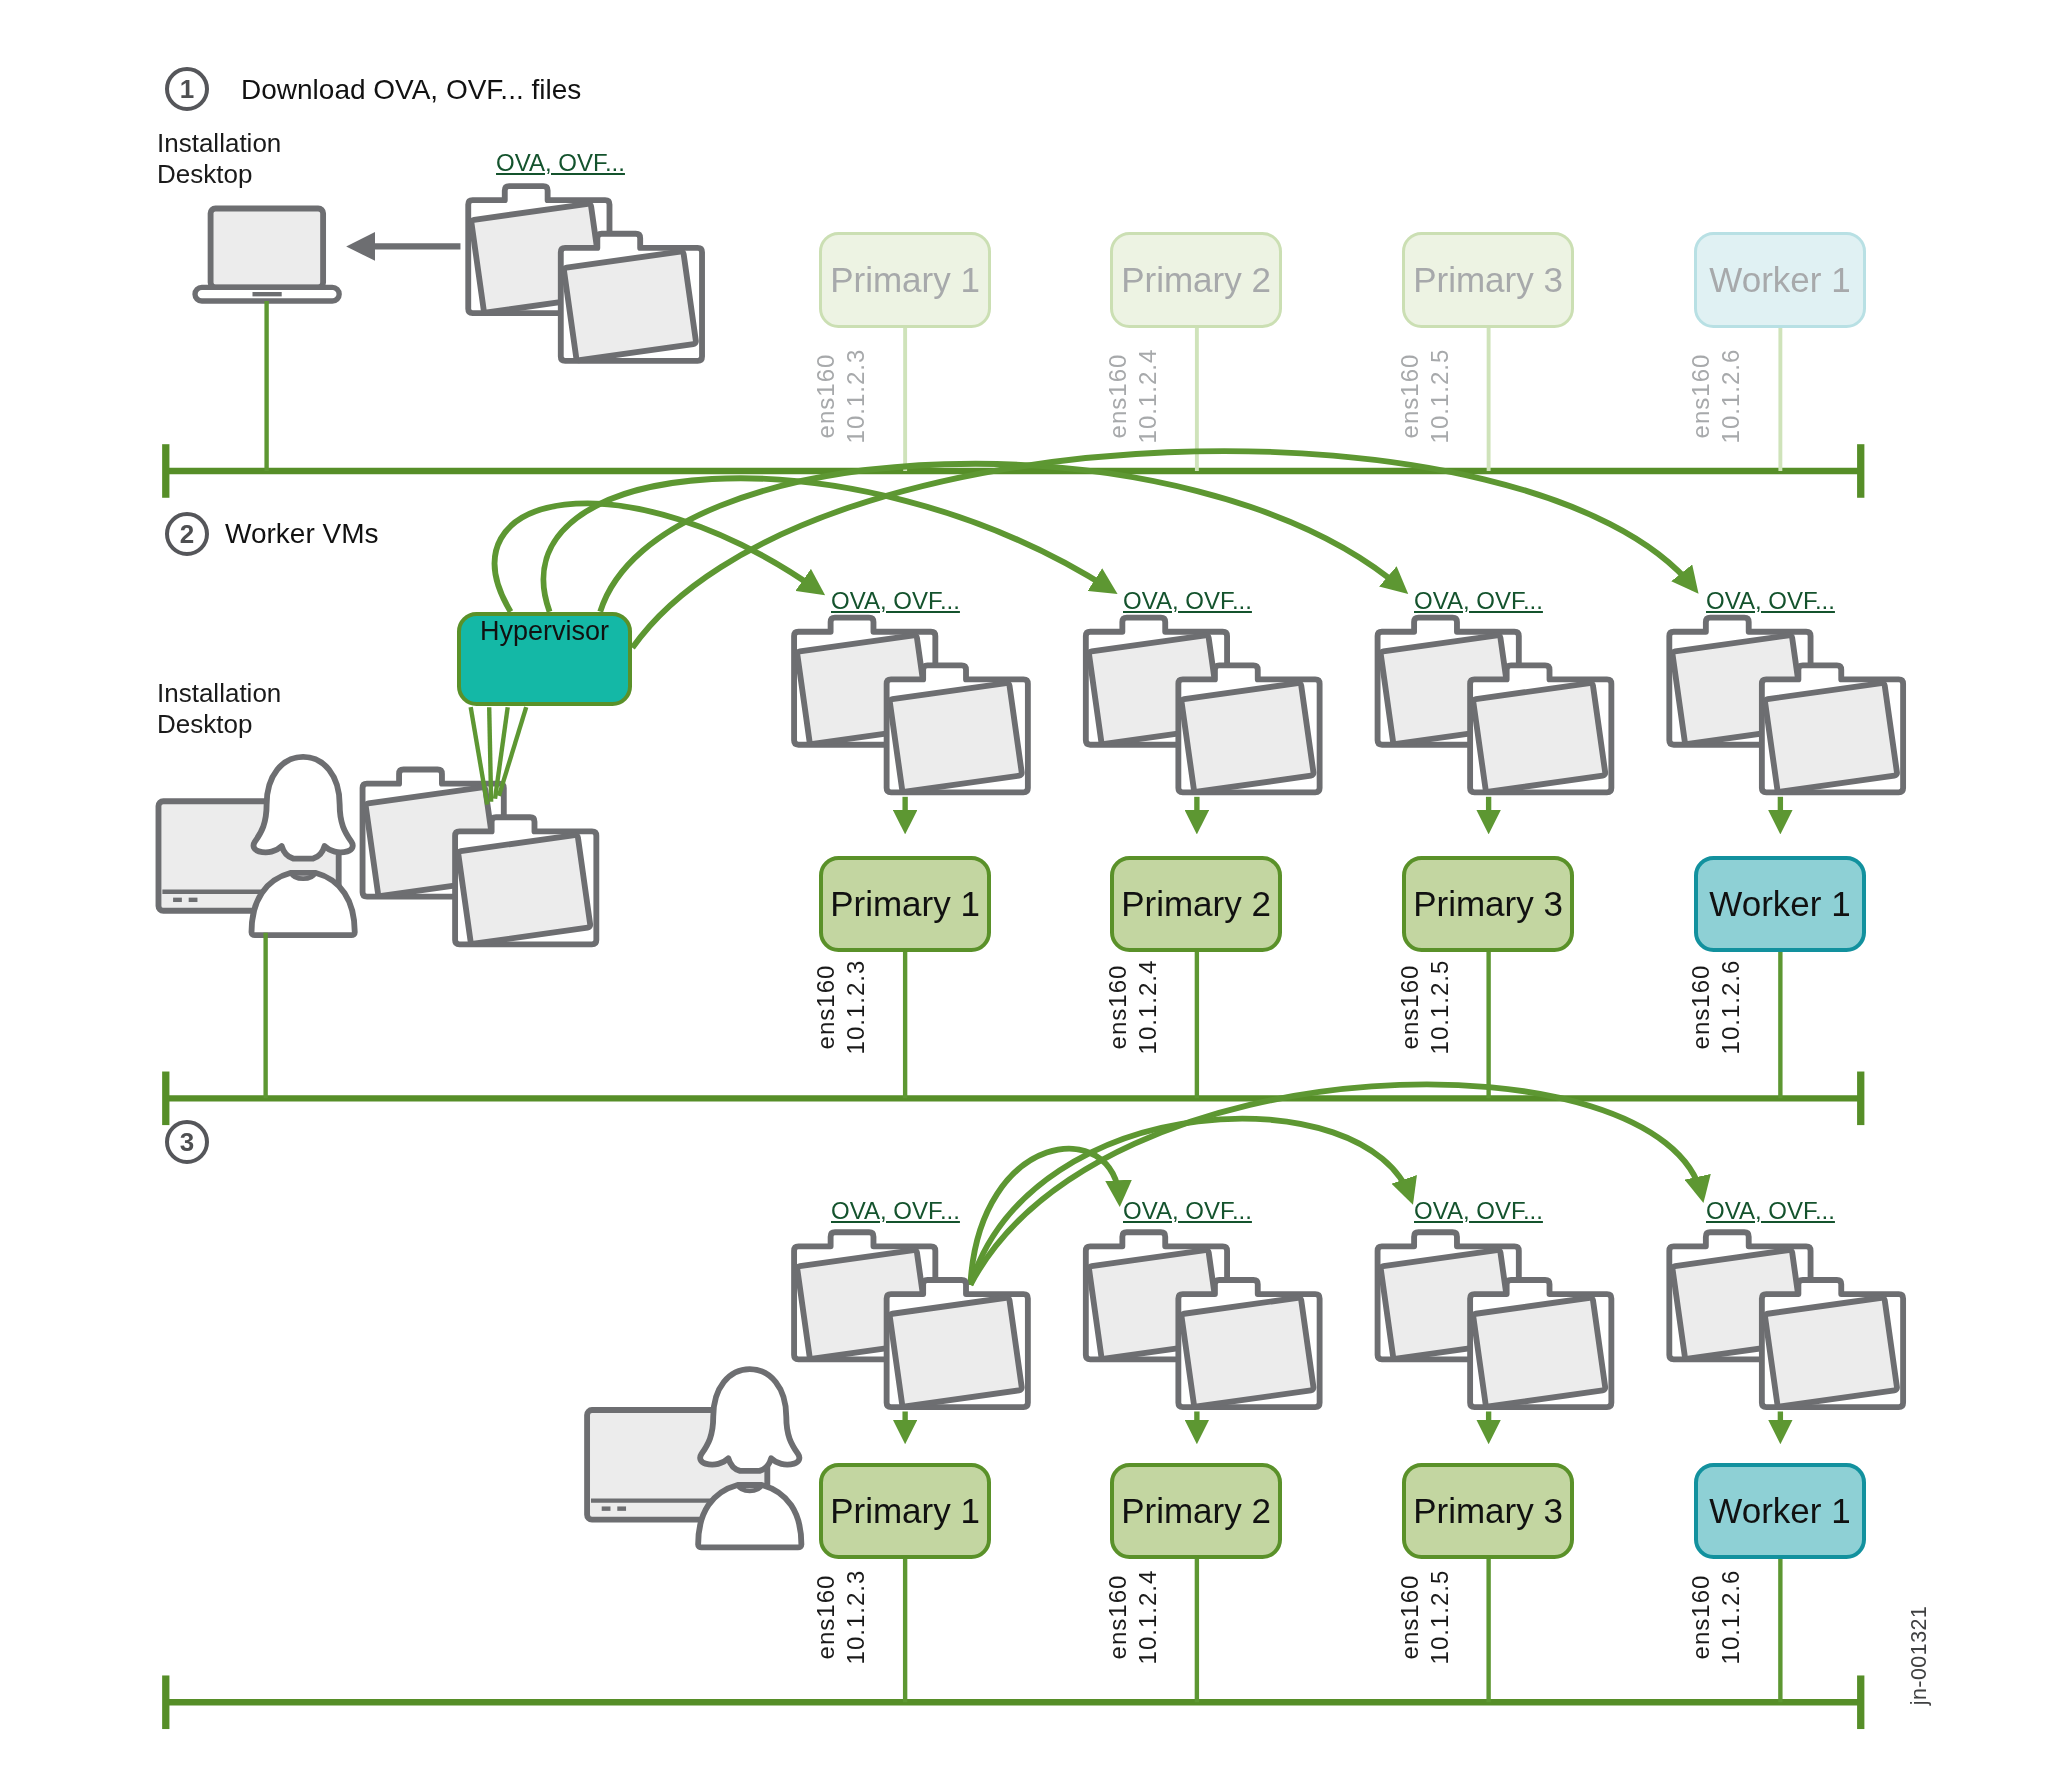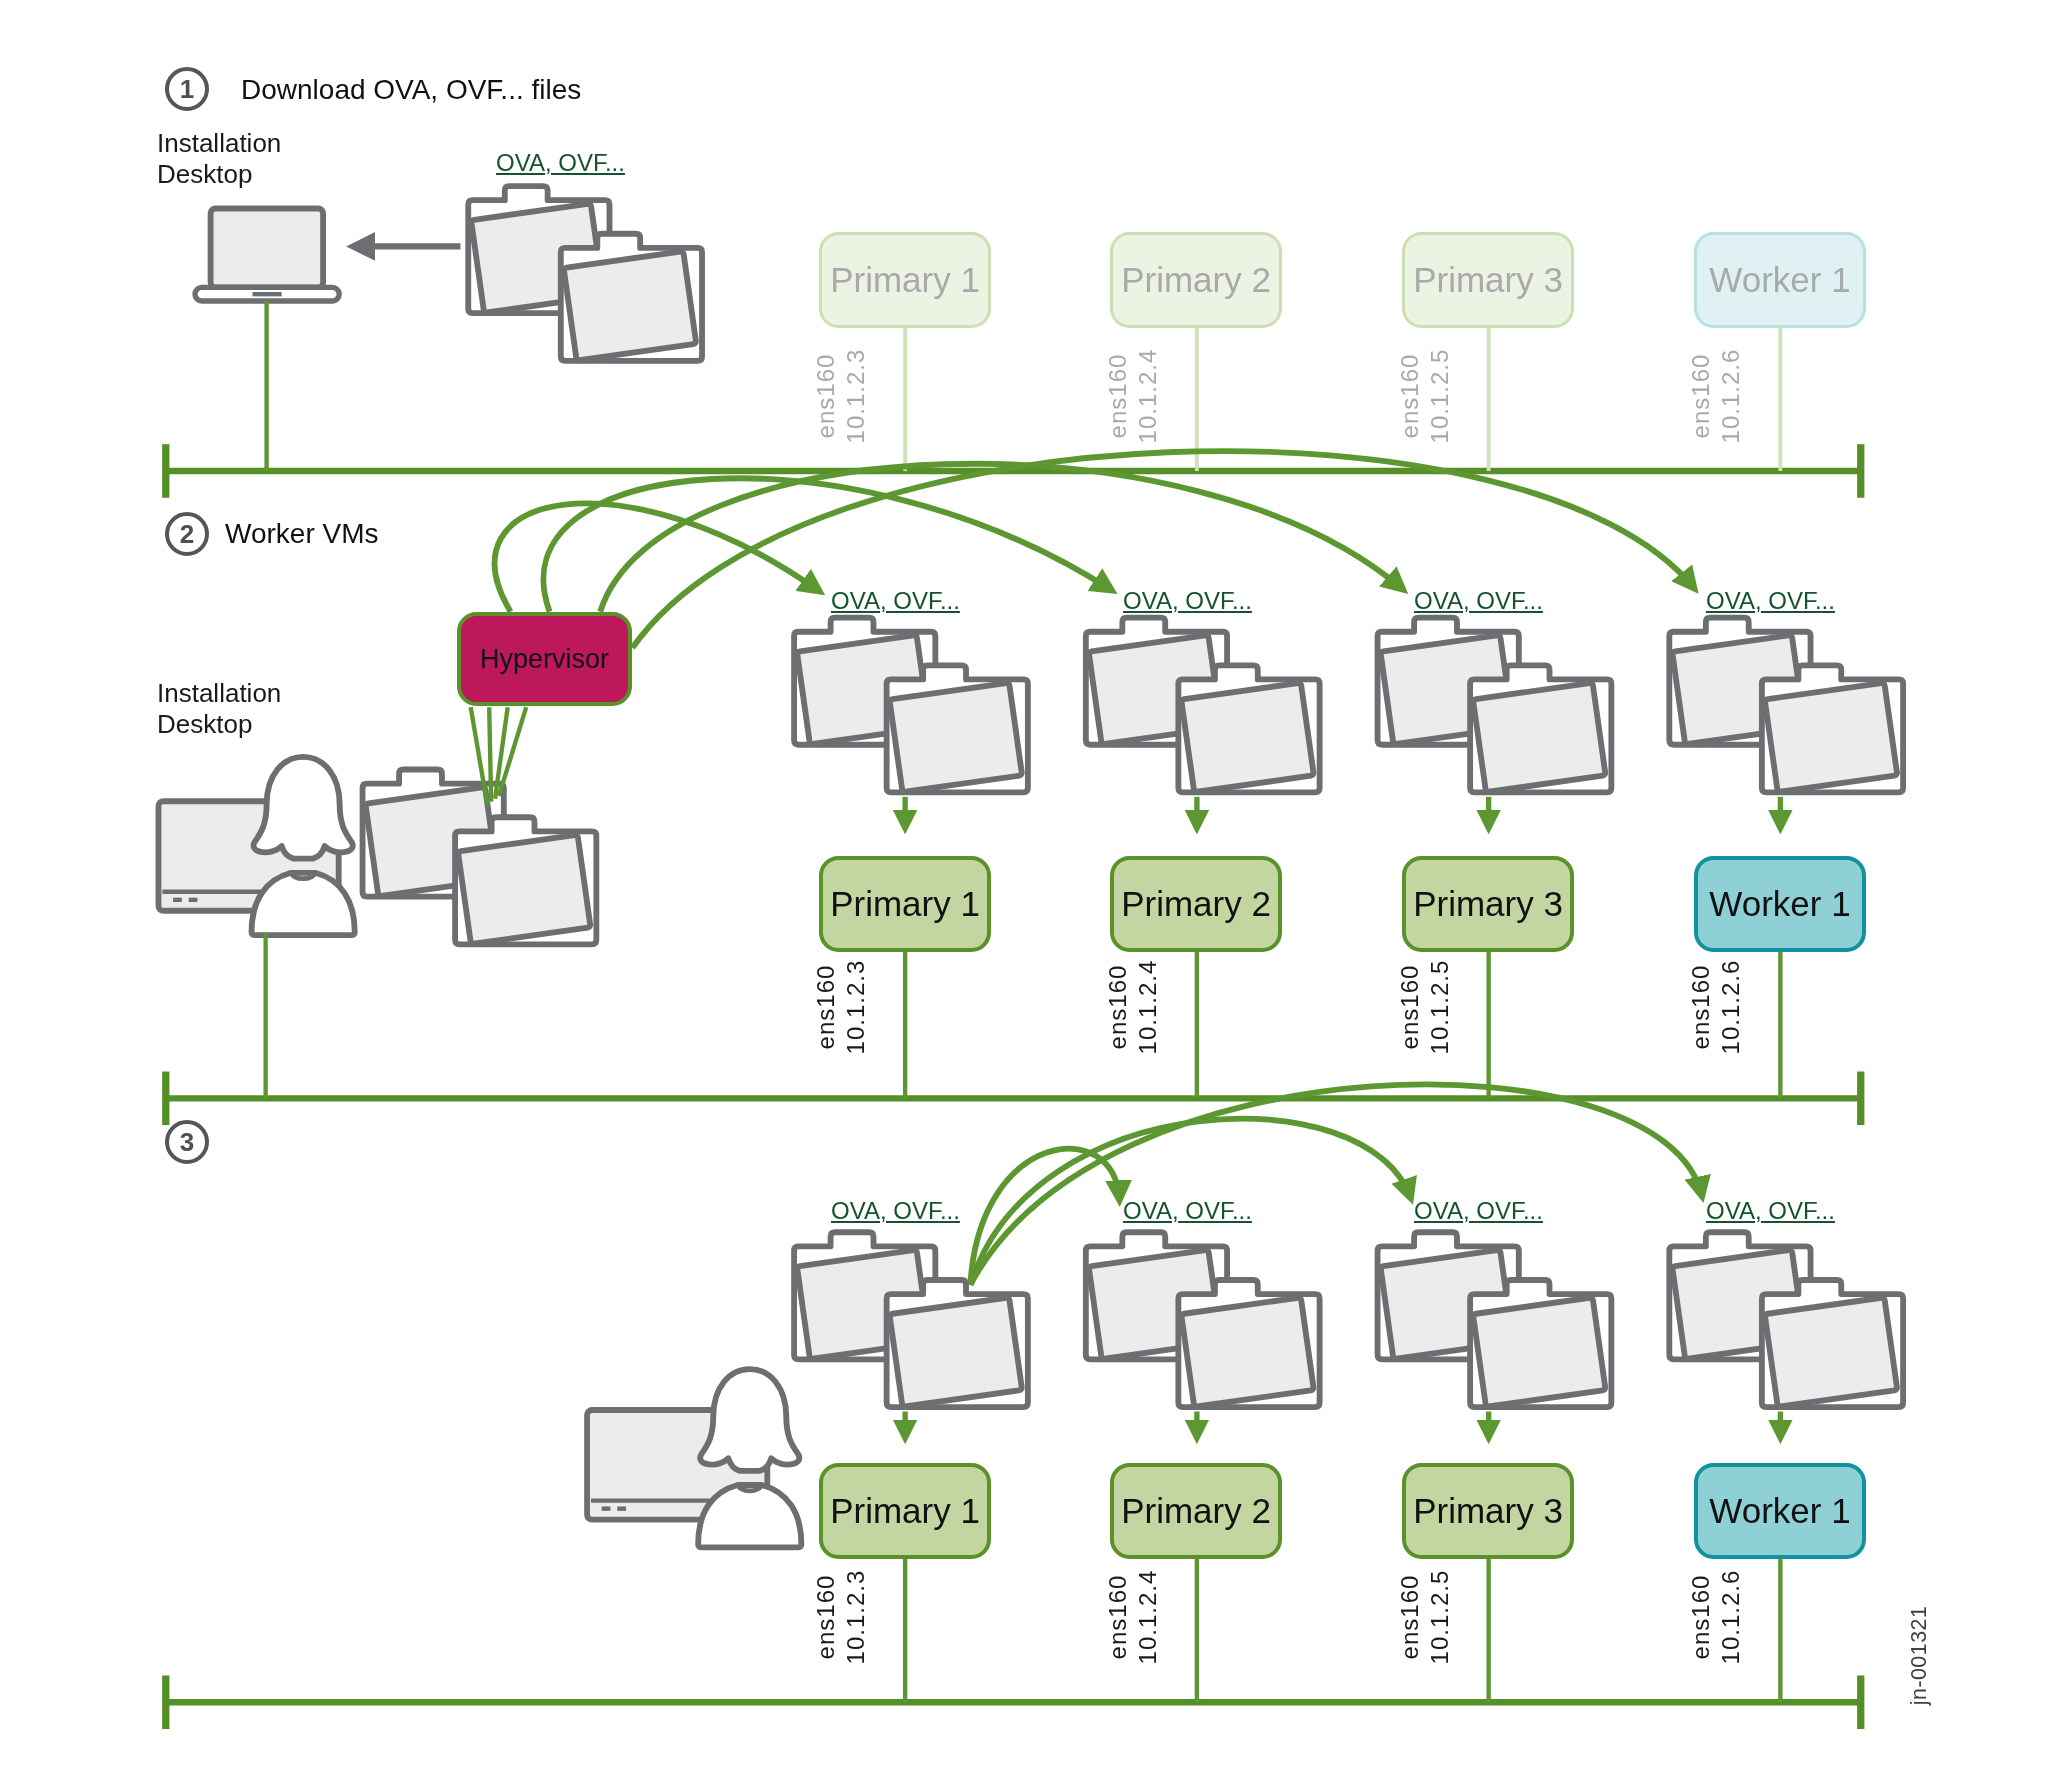--- a/index.html
+++ b/index.html
@@ -13,21 +13,21 @@
   .twolines{position:absolute;width:219px;text-align:left;font-size:26px;line-height:31px;color:#1a1a1a;}
   .ova-label{position:absolute;font-size:24px;color:#14532d;white-space:nowrap;text-decoration:underline;}
   .ova-center{width:195px;text-align:center;}
   .vmbox{position:absolute;width:172px;height:96px;box-sizing:border-box;border-radius:19.5px;
        display:flex;align-items:center;justify-content:center;font-size:35px;color:#111111;}
   .primary{background:#c3d6a1;border:4.4px solid #5a9129;}
   .worker{background:#8ed0d5;border:4.4px solid #12919e;}
   .faded-primary{background:#edf3e3;border:3.9px solid #cbdfb3;color:#a7a9ab;}
   .faded-worker{background:#e0f1f3;border:3.9px solid #b8e0e4;color:#a7a9ab;}
   .hypervisor{position:absolute;left:457px;top:612px;width:175px;height:94px;box-sizing:border-box;
-       background:#be185d;border:4.4px solid #5a9129;border-radius:19.5px;display:flex;align-items:center;
+       background:#14b8a6;border:4.4px solid #5a9129;border-radius:19.5px;display:flex;
        justify-content:center;font-size:27px;color:#111111;}
   .iflabel{position:absolute;width:117px;height:68px;transform:rotate(-90deg);
        display:flex;flex-direction:column;align-items:center;justify-content:center;
        font-size:24px;line-height:30px;letter-spacing:1px;color:#1a1a1a;white-space:nowrap;}
   .iflabel.faded{color:#a7a9ab;}
   .fig-id{position:absolute;left:1846px;top:1641px;width:146px;height:29px;transform:rotate(-90deg);
        display:flex;align-items:center;justify-content:center;font-size:21.4px;color:#3f4041;letter-spacing:0.5px;}
 </style>
 </head>
 <body>

